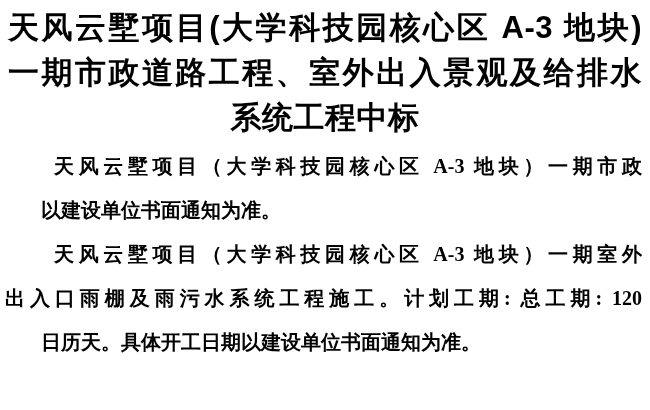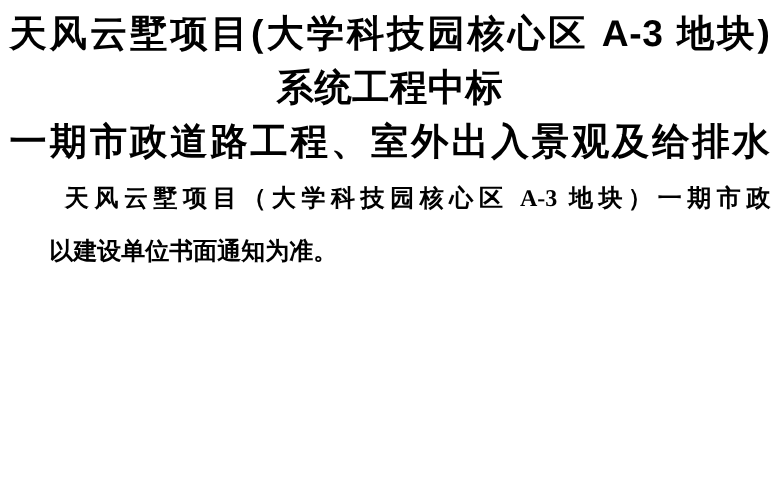--- a/index.html
+++ b/index.html
@@ -67,27 +67,32 @@
     margin-left: 36px;
   }
 </style>
 </head>
 <body>
 
 <div class="page">
 
   <h1 class="doc-title">
     <span class="t-line t-fill">天风云墅项目(大学科技园核心区 A-3 地块)</span>
+    <span class="t-line t-fill">一期市政道路工程、室外出入景观及给排水</span>
     <span class="t-line t-center">系统工程中标</span>
-    <span class="t-line t-fill">一期市政道路工程、室外出入景观及给排水</span>
   </h1>
 
   <div class="doc-body">
 
     <p class="para">
       <span class="b-line b-fill b-indent">天风云墅项目（大学科技园核心区 A-3 地块）一期市政</span>
       <span class="b-line b-last">以建设单位书面通知为准。</span>
     </p>
 
+    <p class="para">
+      <span class="b-line b-fill b-indent">天风云墅项目（大学科技园核心区 A-3 地块）一期室外</span>
+      <span class="b-line b-fill">出入口雨棚及雨污水系统工程施工。计划工期: 总工期: 120</span>
+      <span class="b-line b-last">日历天。具体开工日期以建设单位书面通知为准。</span>
+    </p>
 
   </div>
 
 </div>
 
 </body></html>

